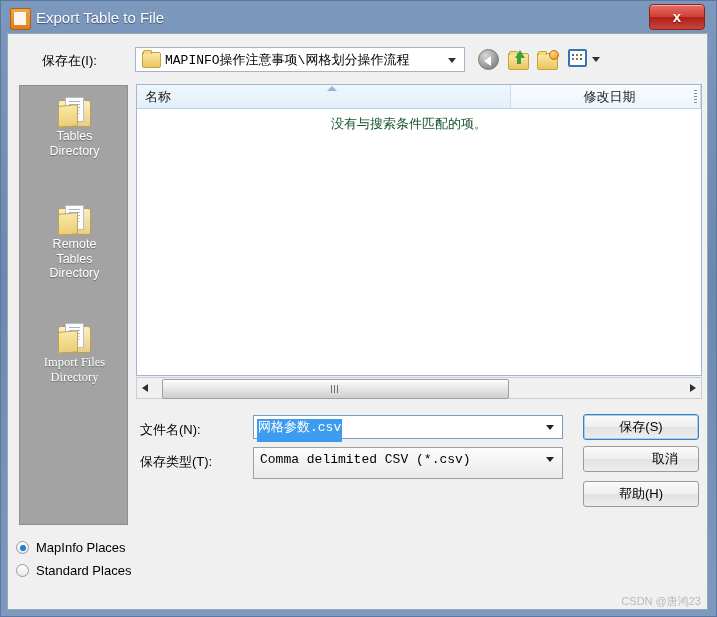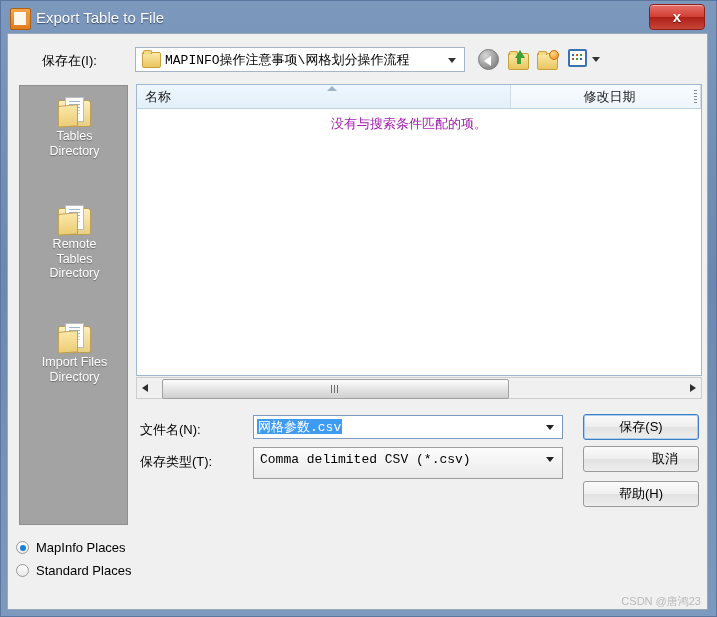--- a/index.html
+++ b/index.html
@@ -178,21 +178,21 @@
     background:linear-gradient(180deg,#fae7a6,#eccd76);
     border:1px solid #c2a255;border-radius:2px 0 0 2px;
     transform:skewY(-5deg);
   }
   .place .lbl{
     font-size:12.5px;color:#ffffff;line-height:14.5px;
     text-shadow:0 1px 1px rgba(0,0,0,.35);
   }
   #place0{top:10px;}
   #place1{top:118px;}
-  #place2{top:236px;}
+  #place2{top:236px;font-family:Liberation Serif, serif;}
   
   #filelist{
     position:absolute;left:136px;top:84px;width:566px;height:292px;
     background:#ffffff;border:1px solid #9fb8cf;box-sizing:border-box;
   }
   #header-row{
     position:absolute;left:0;top:0;width:100%;height:24px;
     background:linear-gradient(180deg,#f8fcff,#eef5fb);
     border-bottom:1px solid #b9d2e6;box-sizing:border-box;
   }
@@ -209,21 +209,21 @@
     width:0;height:0;border-left:5px solid transparent;border-right:5px solid transparent;
     border-bottom:5px solid #9ab6ce;
   }
   #hgrip{
     position:absolute;right:4px;top:5px;width:3px;height:13px;
     background:repeating-linear-gradient(180deg,#8b8b8b 0 1px,transparent 1px 3px);
   }
   #empty-msg{
     position:absolute;left:0;top:30px;width:374px;text-align:right;
     padding-right:24px;box-sizing:border-box;
-    font-size:13px;color:#a21caf;
+    font-size:13px;color:#14532d;
   }
   
   #hscroll{
     position:absolute;left:136px;top:377px;width:566px;height:22px;
     background:#f0f0f0;border:1px solid #cdcdcd;box-sizing:border-box;
   }
   .sb-arrow{position:absolute;top:0;width:17px;height:20px;cursor:pointer;}
   #sb-left{left:0;}
   #sb-right{right:0;}
   .sb-arrow i{
@@ -245,21 +245,21 @@
   
   .flabel{position:absolute;font-size:13px;color:#000;white-space:nowrap;}
   #lbl-filename{left:140px;top:421px;}
   #lbl-filetype{left:140px;top:453px;}
   #filename-box{
     position:absolute;left:253px;top:415px;width:310px;height:24px;
     background:#ffffff;border:1px solid #7a9bbd;box-sizing:border-box;
     cursor:text;
   }
   #filename-value{
-    position:absolute;left:3px;top:3px;height:15px;line-height:17px;
+    position:absolute;left:3px;top:3px;height:23px;line-height:17px;
     font-size:13px;font-family:"Liberation Mono","DejaVu Sans Mono",monospace;
     color:#ffffff;background:#3d9bf0;padding:0 1px;white-space:nowrap;
   }
   #filename-box .arrow,#filetype-box .arrow{
     position:absolute;right:8px;top:9px;
     width:0;height:0;border-left:4px solid transparent;border-right:4px solid transparent;
     border-top:5px solid #222;
   }
   #filetype-box{
     position:absolute;left:253px;top:447px;width:310px;height:32px;

